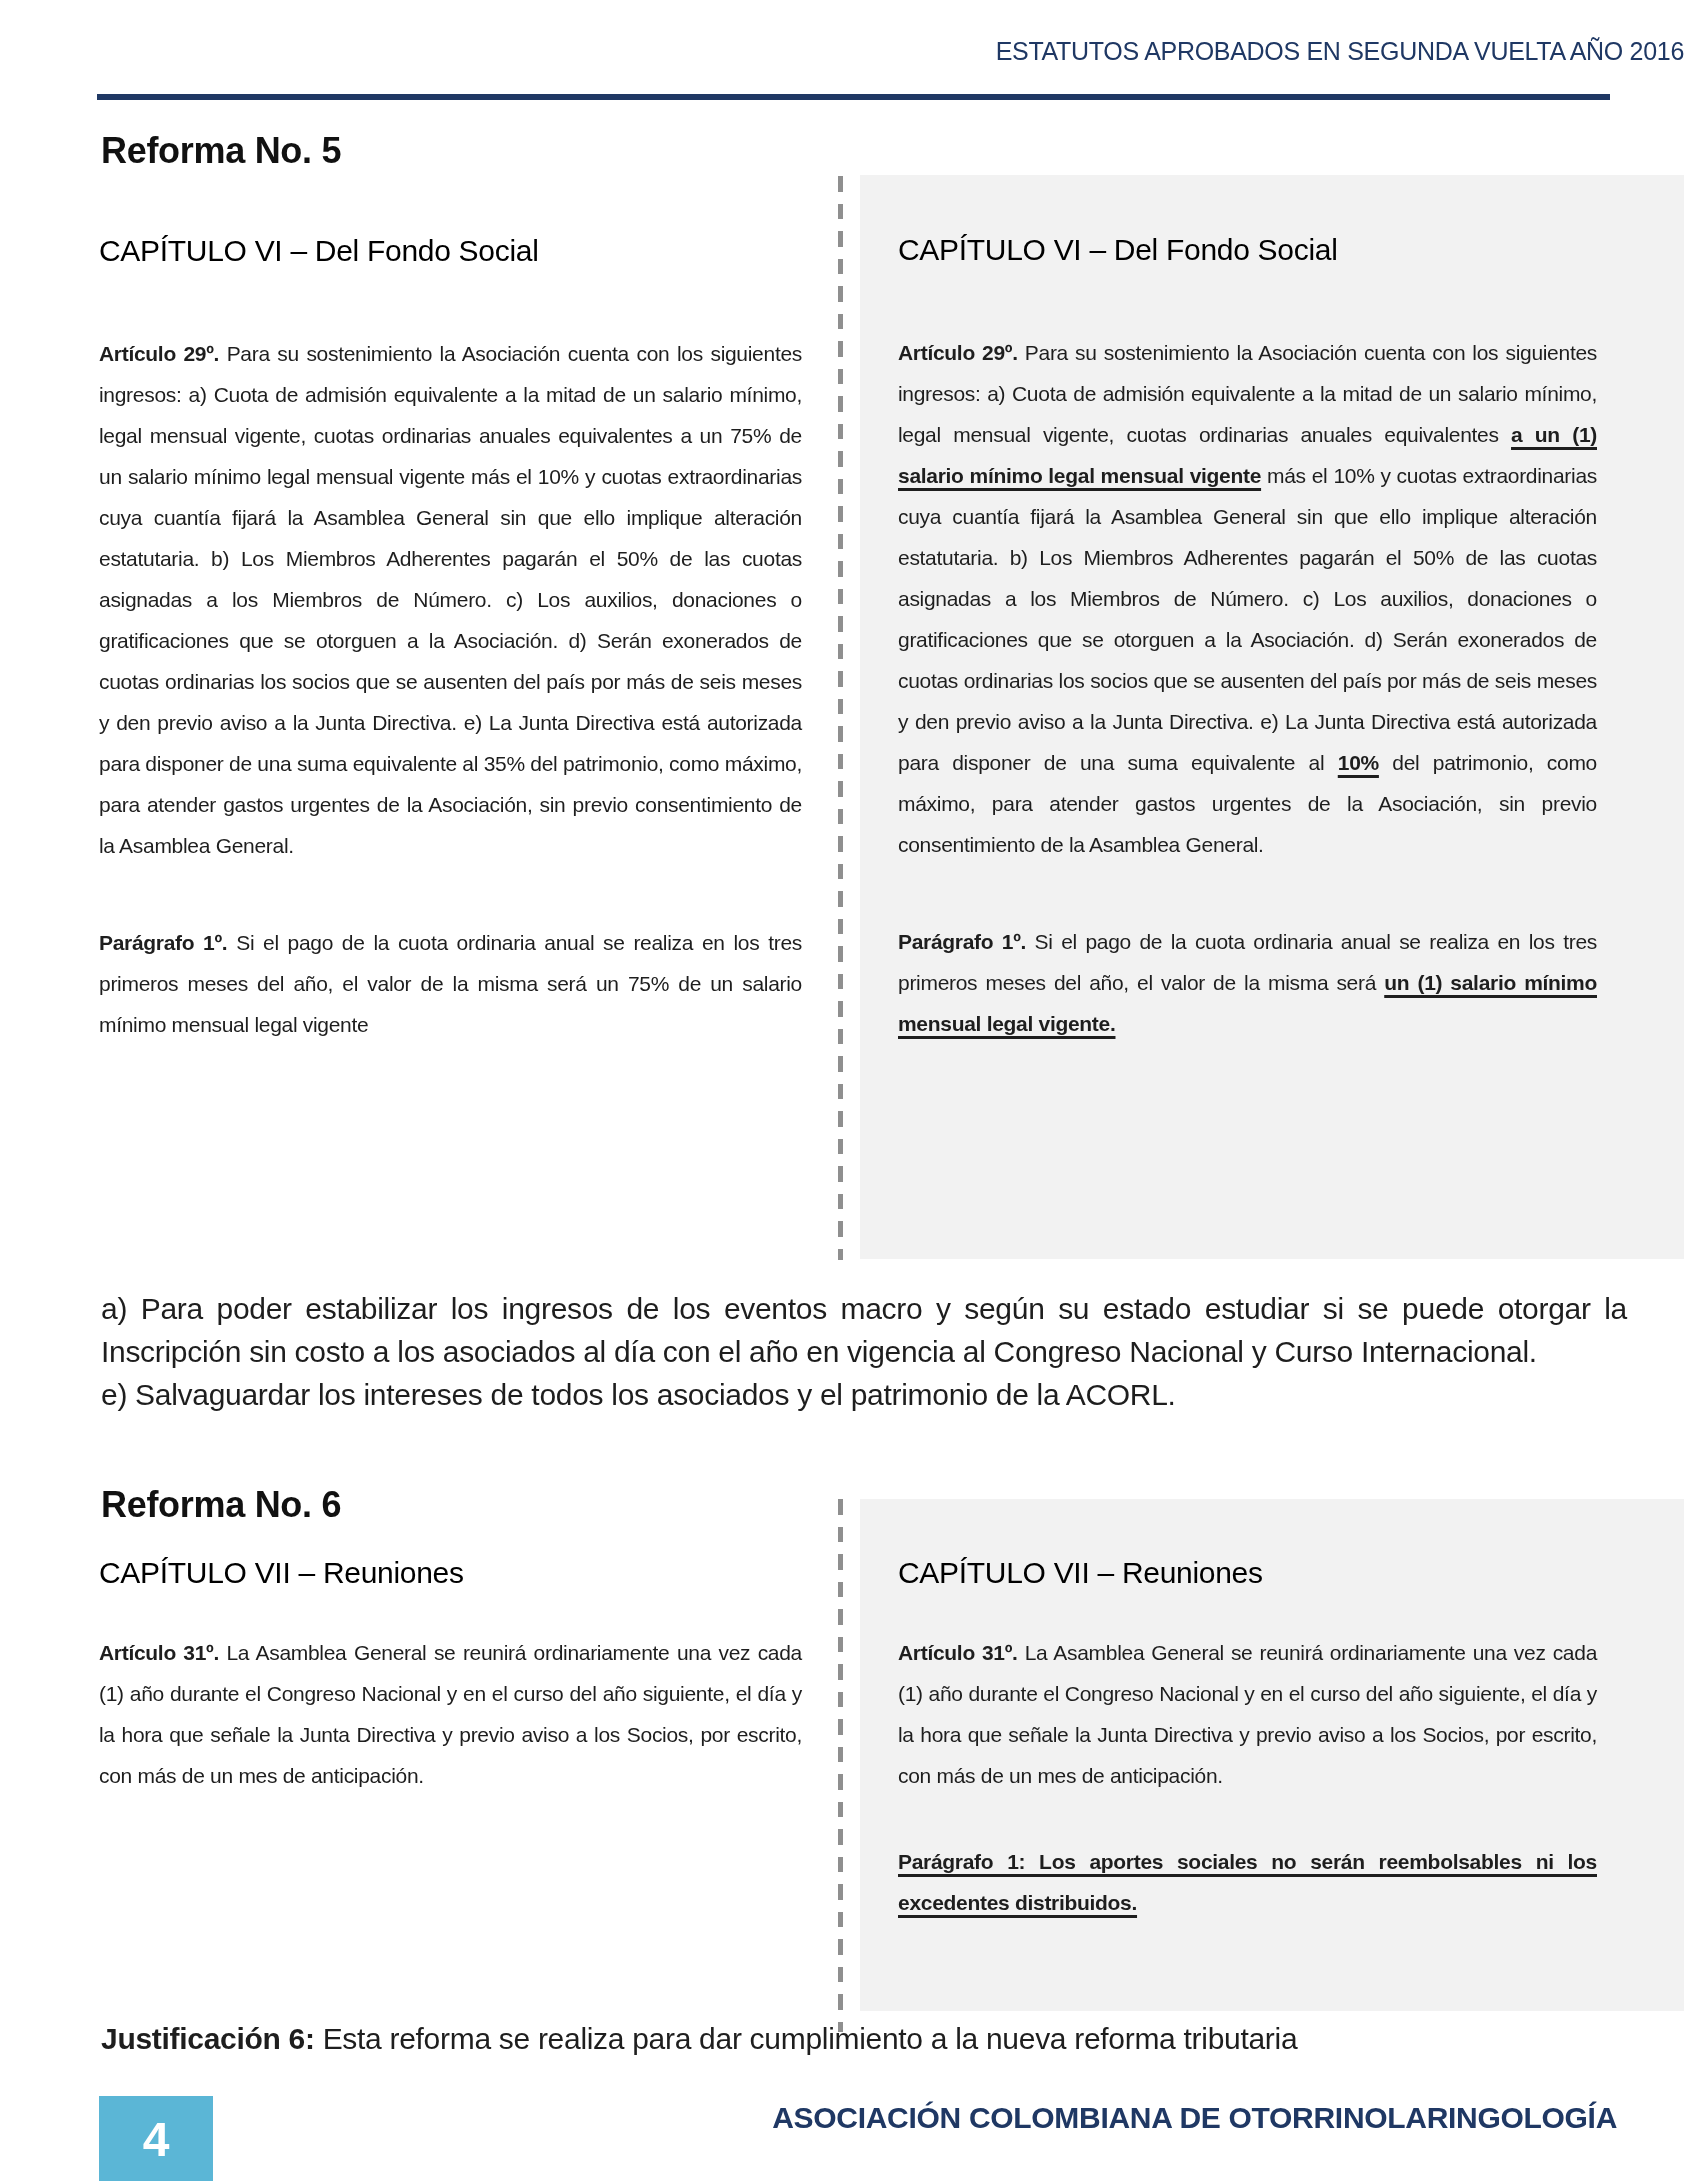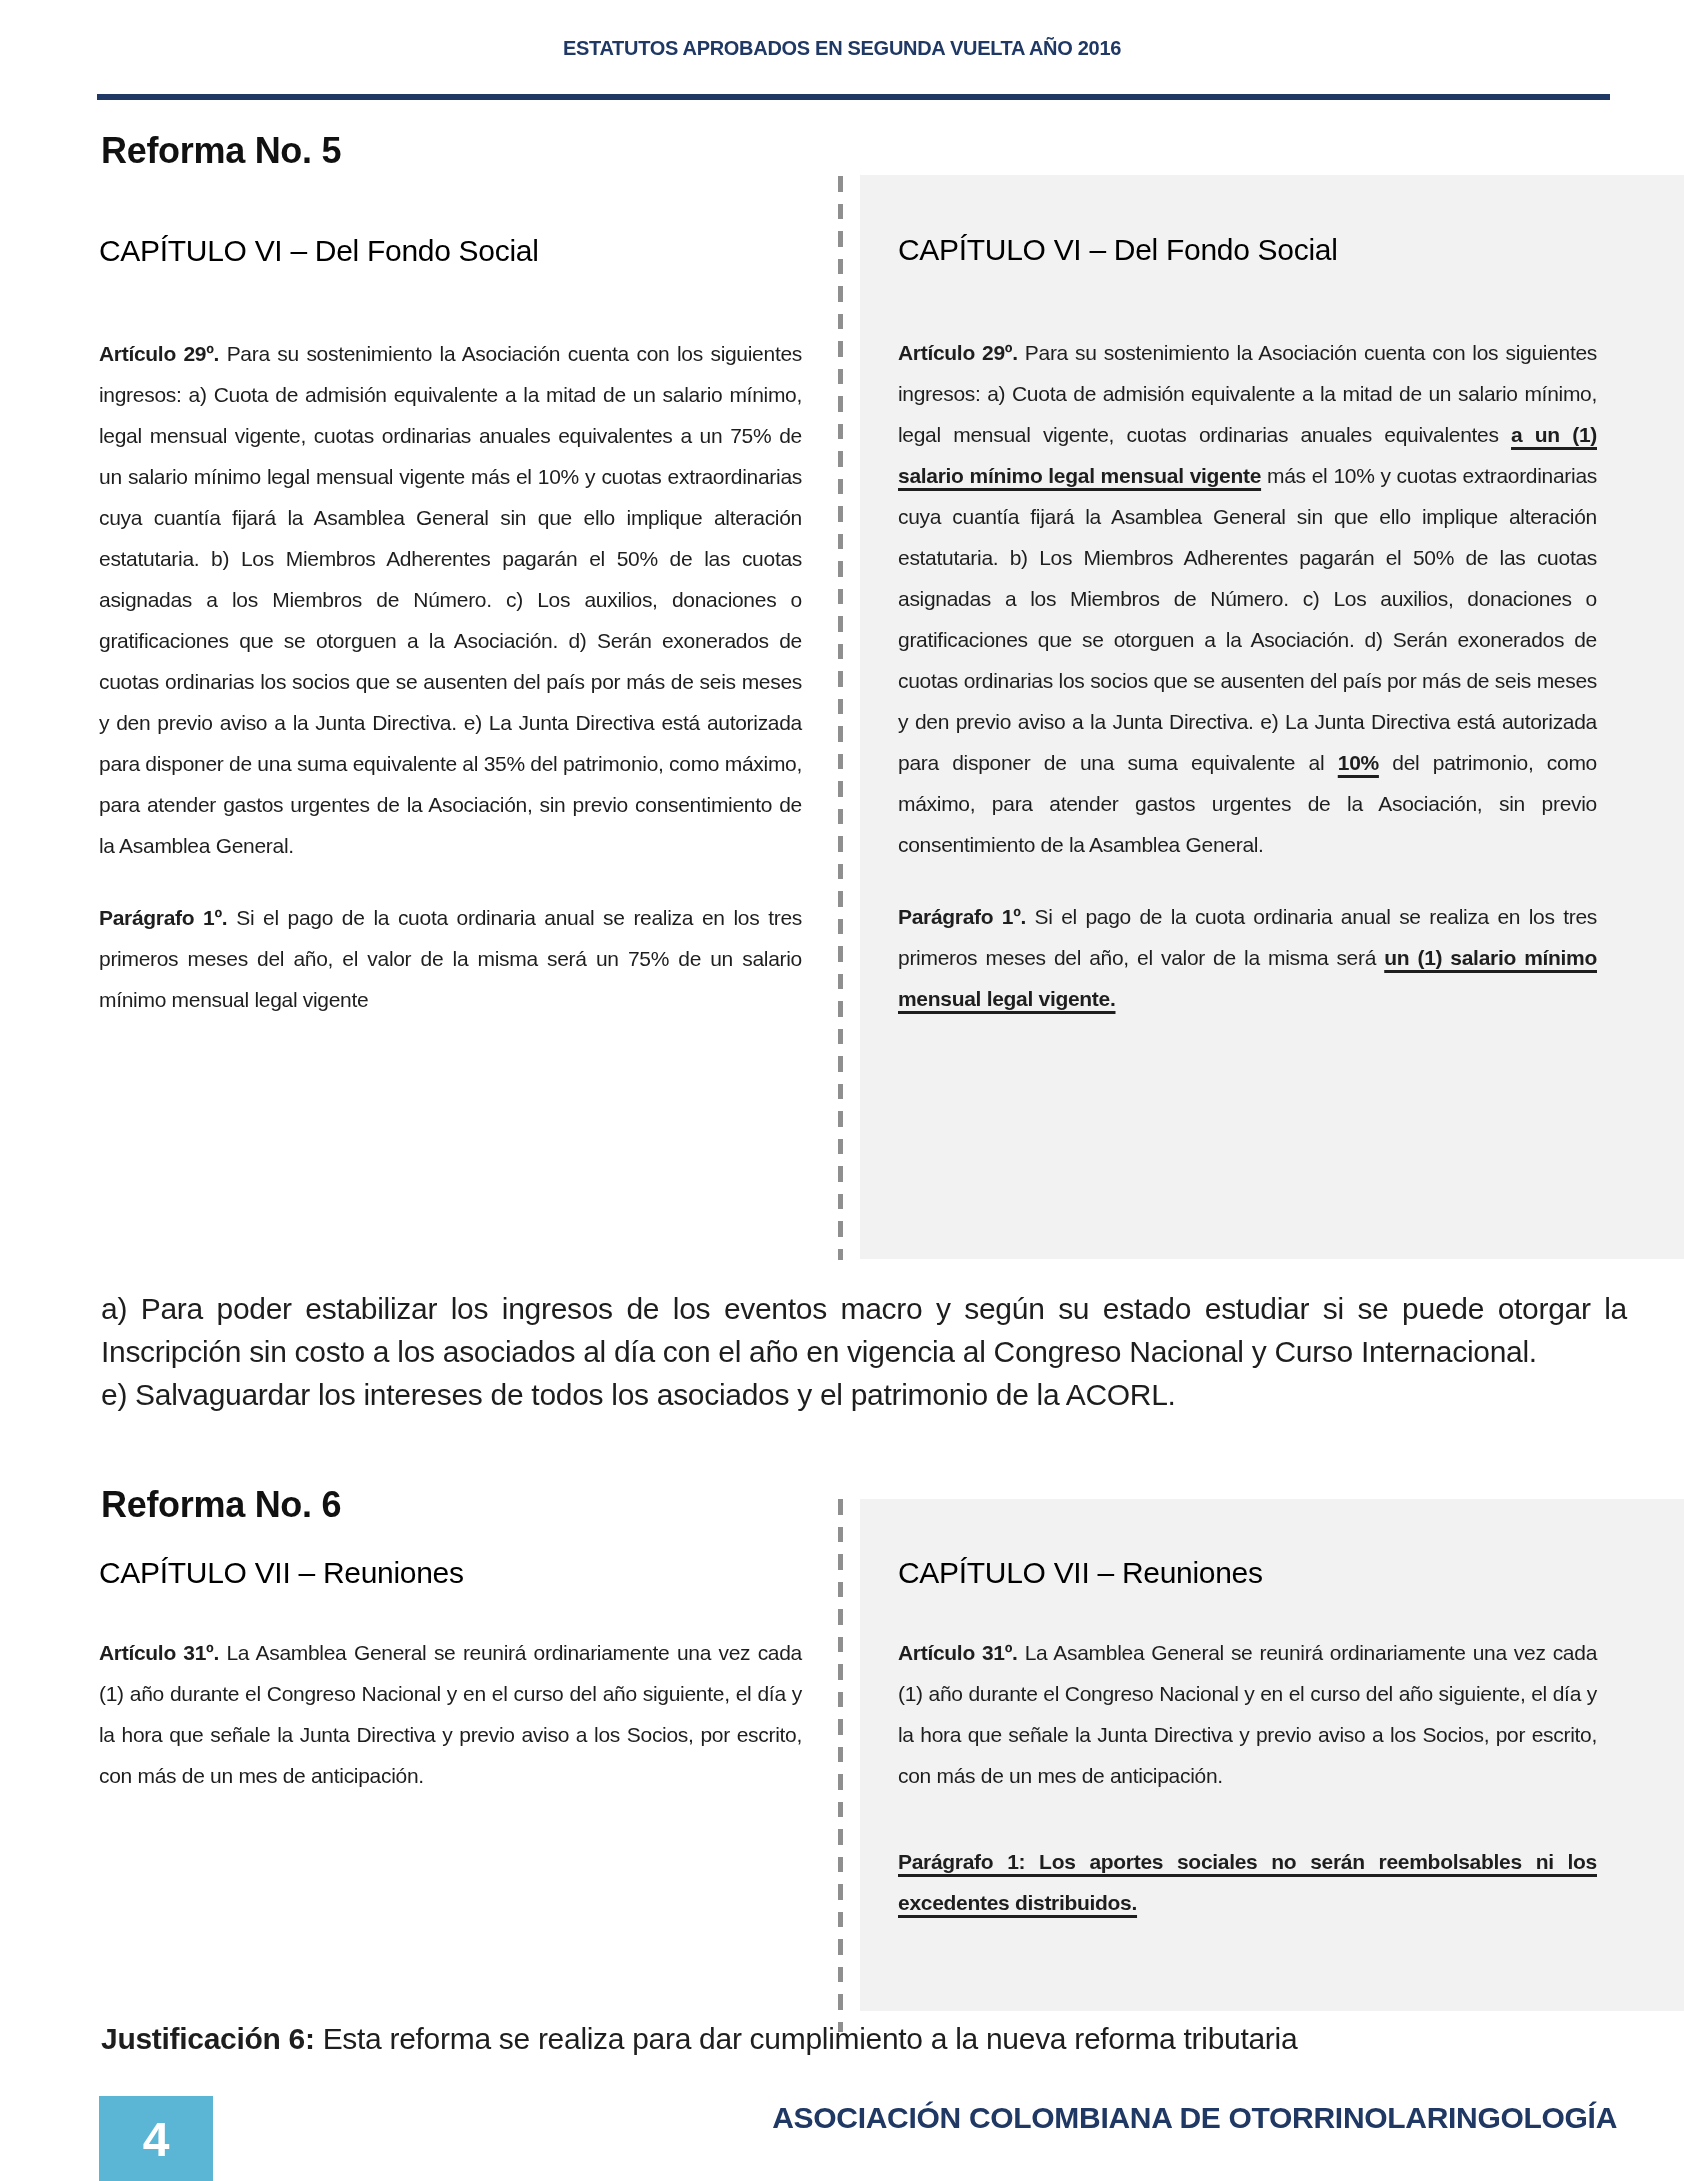--- a/index.html
+++ b/index.html
@@ -19,23 +19,23 @@
   .page{
     position:relative;
     width:1684px;
     height:2182px;
     background:#ffffff;
     overflow:hidden;
   }
   .doc-title{
     position:absolute;
     left:0; right:0; top:37px;
-    text-align:center;
-    font-size:20px;
-    font-weight:bold;
+    text-align:right;
+    font-size:25px;
+    font-weight:normal;
     letter-spacing:-0.3px;
     color:var(--navy);
   }
   .title-rule{
     position:absolute;
     left:97px; top:94px;
     width:1513px; height:6.4px;
     background:var(--navy);
   }
   .reforma-heading{
@@ -87,21 +87,21 @@
   }
   .body-par{
     font-size:21px;
     line-height:41px;
     letter-spacing:-0.3px;
     text-align:justify;
     color:#1e1e1e;
   }
   .article{margin-top:62px;}
   .article-r6{margin-top:39px;}
-  .paragrafo{margin-top:31px;}
+  .paragrafo{margin-top:56px;}
   .paragrafo-r6{margin-top:45px;}
 
   .b{font-weight:bold;}
   .u{text-decoration:underline; text-decoration-thickness:2.8px; text-underline-offset:4.6px;}
 
   .justification{
     position:absolute;
     left:101px;
     width:1526px;
     font-size:30px;

